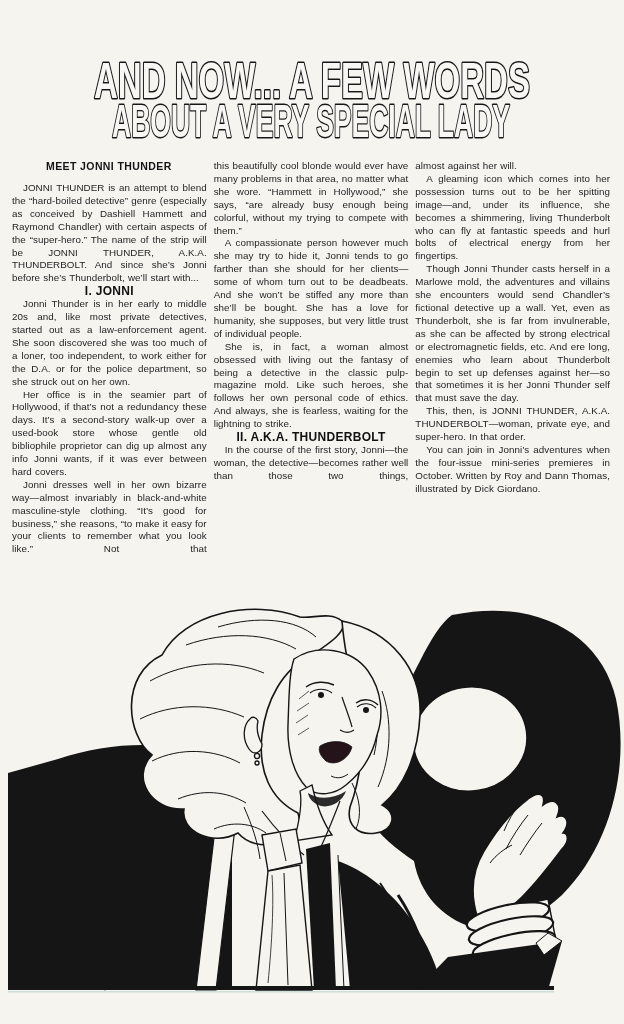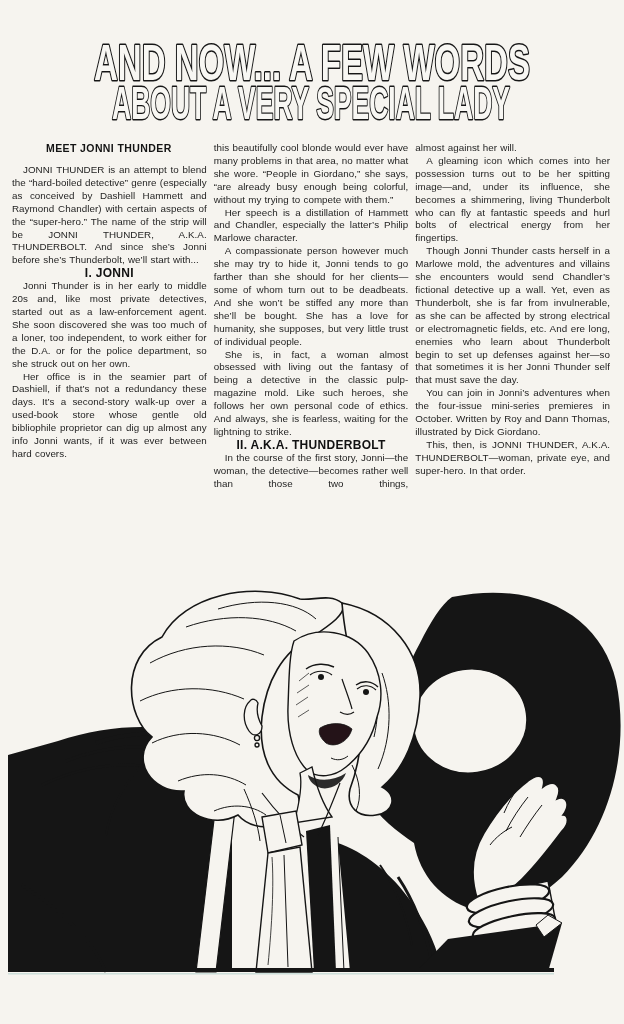--- a/index.html
+++ b/index.html
@@ -3,21 +3,21 @@
 <meta charset="utf-8">
 <style>
   html,body{margin:0;padding:0;}
   body{
     width:624px;height:1024px;overflow:hidden;
     background:#f6f4ef;
     font-family:"Liberation Sans", sans-serif;
     color:#1e1e1e;
     position:relative;
   }
-  .page{position:absolute;inset:0;}
+  .page{position:absolute;inset:0;margin-top:18px;}
   .title-svg{position:absolute;top:26px;left:0;width:624px;height:102px;}
   .title-svg text{
     font-family:"Liberation Sans", sans-serif;
     font-weight:bold;
     fill:#f8f7f3;
     stroke:#161616;
     paint-order:stroke;
     stroke-linejoin:round;
   }
   .columns{
@@ -55,38 +55,38 @@
     <text x="112" y="93" font-size="46" stroke-width="2.8" textLength="398" lengthAdjust="spacingAndGlyphs">ABOUT A VERY SPECIAL LADY</text>
   </svg>
 
   <main class="columns">
 
     <section class="col">
       <h2 class="kicker">MEET JONNI THUNDER</h2>
       <p class="ind">JONNI THUNDER is an attempt to blend the “hard-boiled detective” genre (especially as conceived by Dashiell Hammett and Raymond Chandler) with certain aspects of the “super-hero.” The name of the strip will be JONNI THUNDER, A.K.A. THUNDERBOLT. And since she’s Jonni before she’s Thunderbolt, we’ll start with...</p>
       <h3>I. JONNI</h3>
       <p class="ind">Jonni Thunder is in her early to middle 20s and, like most private detectives, started out as a law-enforcement agent. She soon discovered she was too much of a loner, too independent, to work either for the D.A. or for the police department, so she struck out on her own.</p>
-      <p class="ind">Her office is in the seamier part of Dashiell, if that’s not a redundancy these days. It’s a second-story walk-up over a used-book store whose gentle old bibliophile proprietor can dig up almost any info Jonni wants, if it was ever between hard covers.</p>
+      <p class="ind">Her office is in the seamier part of Hollywood, if that’s not a redundancy these days. It’s a second-story walk-up over a used-book store whose gentle old bibliophile proprietor can dig up almost any info Jonni wants, if it was ever between hard covers.</p>
+      <p class="ind runon">Jonni dresses well in her own bizarre way—almost invariably in black-and-white masculine-style clothing. “It’s good for business,” she reasons, “to make it easy for your clients to remember what you look like.” Not that</p>
     </section>
 
     <section class="col">
-      <p>this beautifully cool blonde would ever have many problems in that area, no matter what she wore. “People in Giordano,” she says, “are already busy enough being colorful, without my trying to compete with them.”</p>
-      <p class="ind">Her speech is a distillation of Hammett and Chandler, especially the latter’s Philip Marlowe character.</p>
+      <p>this beautifully cool blonde would ever have many problems in that area, no matter what she wore. “Hammett in Hollywood,” she says, “are already busy enough being colorful, without my trying to compete with them.”</p>
       <p class="ind">A compassionate person however much she may try to hide it, Jonni tends to go farther than she should for her clients—some of whom turn out to be deadbeats. And she won’t be stiffed any more than she’ll be bought. She has a love for humanity, she supposes, but very little trust of individual people.</p>
       <p class="ind">She is, in fact, a woman almost obsessed with living out the fantasy of being a detective in the classic pulp-magazine mold. Like such heroes, she follows her own personal code of ethics. And always, she is fearless, waiting for the lightning to strike.</p>
       <h3>II. A.K.A. THUNDERBOLT</h3>
       <p class="ind runon">In the course of the first story, Jonni—the woman, the detective—becomes rather well than those two things,</p>
     </section>
 
     <section class="col">
       <p>almost against her will.</p>
       <p class="ind">A gleaming icon which comes into her possession turns out to be her spitting image—and, under its influence, she becomes a shimmering, living Thunderbolt who can fly at fantastic speeds and hurl bolts of electrical energy from her fingertips.</p>
       <p class="ind">Though Jonni Thunder casts herself in a Marlowe mold, the adventures and villains she encounters would send Chandler’s fictional detective up a wall. Yet, even as Thunderbolt, she is far from invulnerable, as she can be affected by strong electrical or electromagnetic fields, etc. And ere long, enemies who learn about Thunderbolt begin to set up defenses against her—so that sometimes it is her Jonni Thunder self that must save the day.</p>
+      <p class="ind">This, then, is JONNI THUNDER, A.K.A. THUNDERBOLT—woman, private eye, and super-hero. In that order.</p>
       <p class="ind">You can join in Jonni’s adventures when the four-issue mini-series premieres in October. Written by Roy and Dann Thomas, illustrated by Dick Giordano.</p>
-      <p class="ind">This, then, is JONNI THUNDER, A.K.A. THUNDERBOLT—woman, private eye, and super-hero. In that order.</p>
     </section>
 
   </main>
 
   <figure class="illustration">
     <svg viewBox="0 0 624 403">
 
       <path fill="#151515" d="M452,12 C540,-6 602,34 616,96 C630,162 612,242 562,292 C532,320 498,332 472,324 C442,315 420,291 414,258 C398,247 378,232 366,212 C353,192 358,175 376,170 C388,146 398,98 420,58 C431,36 441,20 452,12 Z"></path>
       <ellipse cx="470" cy="136" rx="57" ry="52" fill="#f6f4ef" stroke="#151515" stroke-width="1.5" transform="rotate(-8 470 136)"></ellipse>
 

